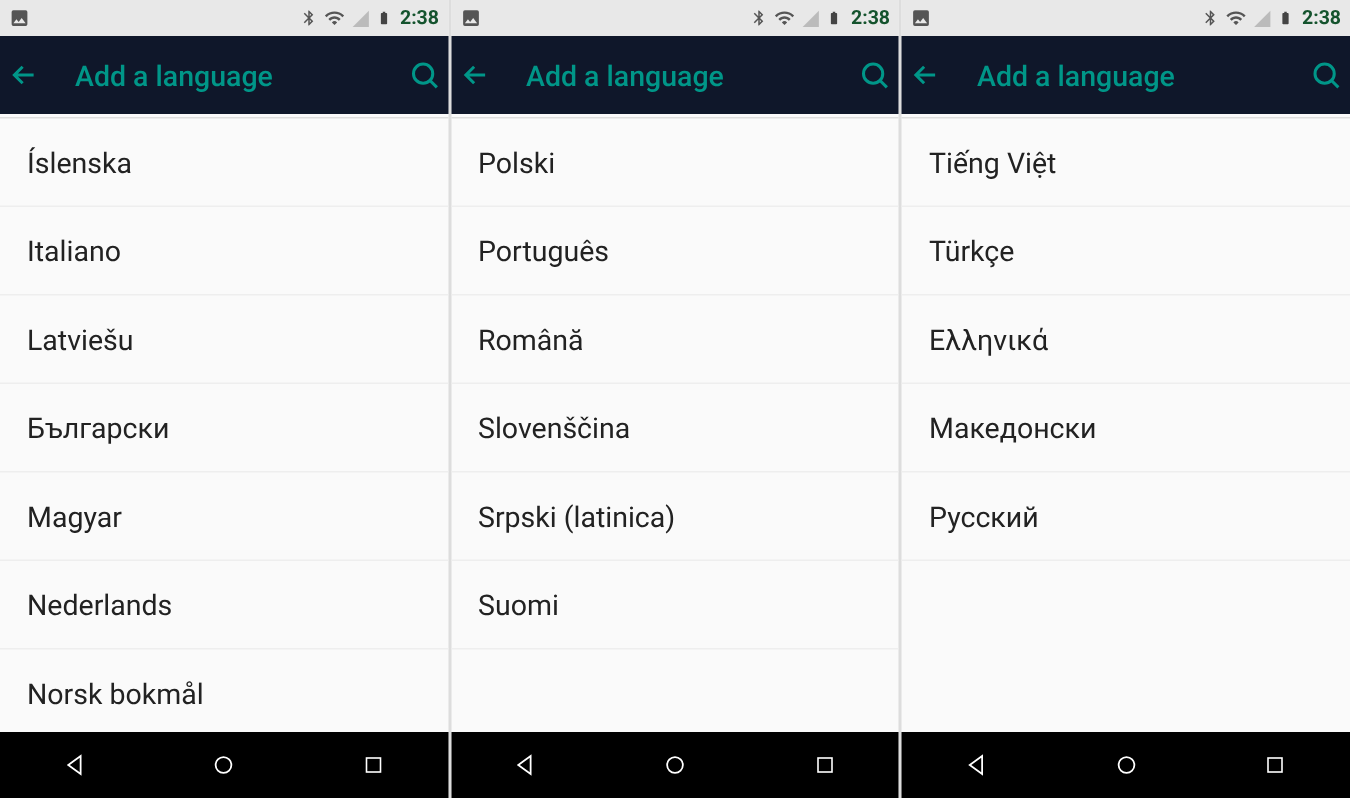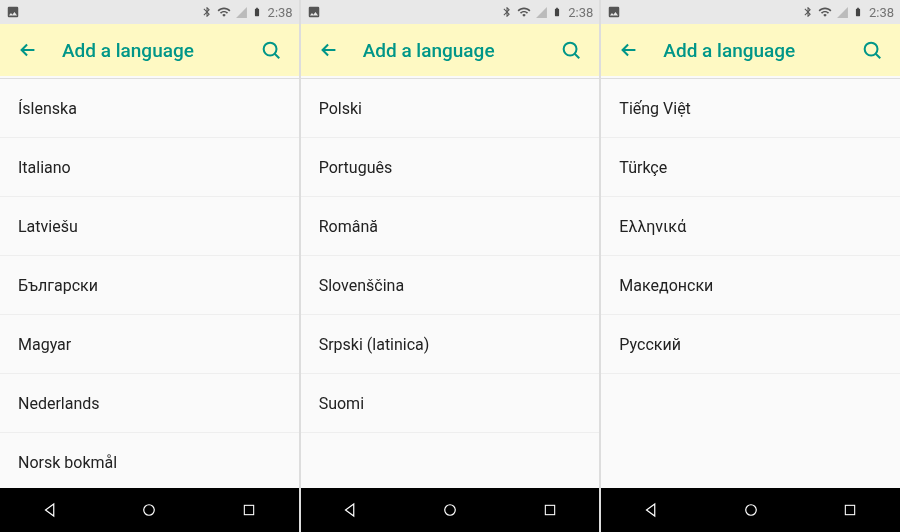--- a/index.html
+++ b/index.html
@@ -27,27 +27,27 @@
       color: #555;
     }
     .status-left { flex: 0 0 auto; }
     .status-right {
       margin-left: auto;
       display: flex;
       align-items: center;
       gap: 4px;
     }
     .status-icon { display: inline-flex; align-items: center; }
-    .status-time { font-size: 13px; font-weight: 400; color: #737373; margin-left: 2px; }
+    .status-time { font-size: 13px; font-weight: 700; color: #14532d; margin-left: 2px; }
     .app-bar {
       height: 52px;
       display: flex;
       align-items: center;
-      padding: 0 14px;
-      background: #fef9c3;
+      padding: 0 2px;
+      background: #0f172a;
     }
     .back-btn {
       width: 28px; height: 28px;
       display: flex; align-items: center; justify-content: center;
       color: #009688;
       cursor: pointer;
     }
     .title {
       color: #009688;
       font-size: 19px;
@@ -68,21 +68,21 @@
     }
     .list {
       flex: 1;
       overflow: hidden;
     }
     .list-item {
       height: 59px;
       display: flex;
       align-items: center;
       padding: 0 18px;
-      font-size: 16px;
+      font-size: 19px;
       color: #222;
       border-bottom: 1px solid #eee;
       cursor: pointer;
     }
     .nav-bar {
       height: 44px;
       background: #000;
       display: flex;
       align-items: center;
       justify-content: space-around;

